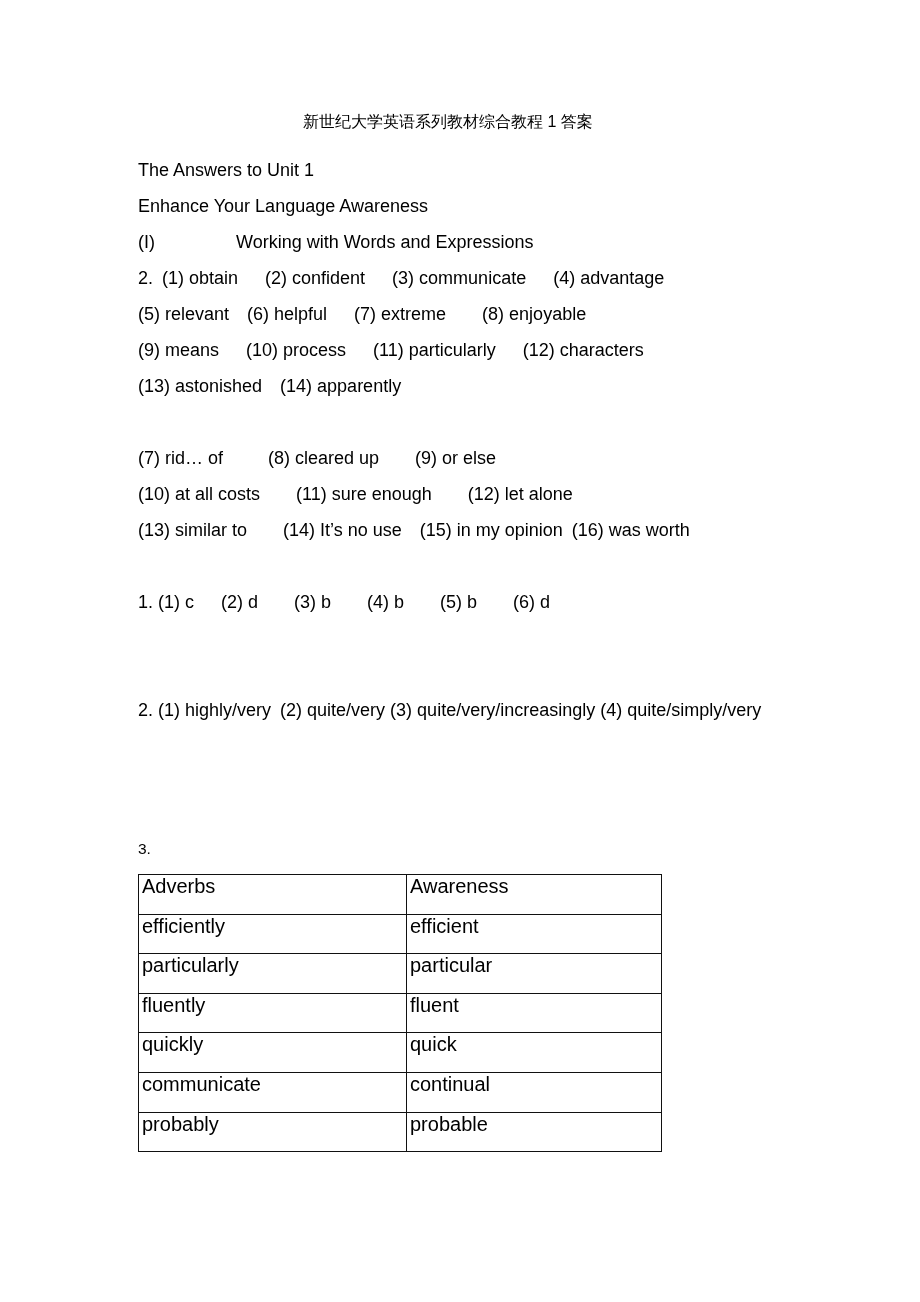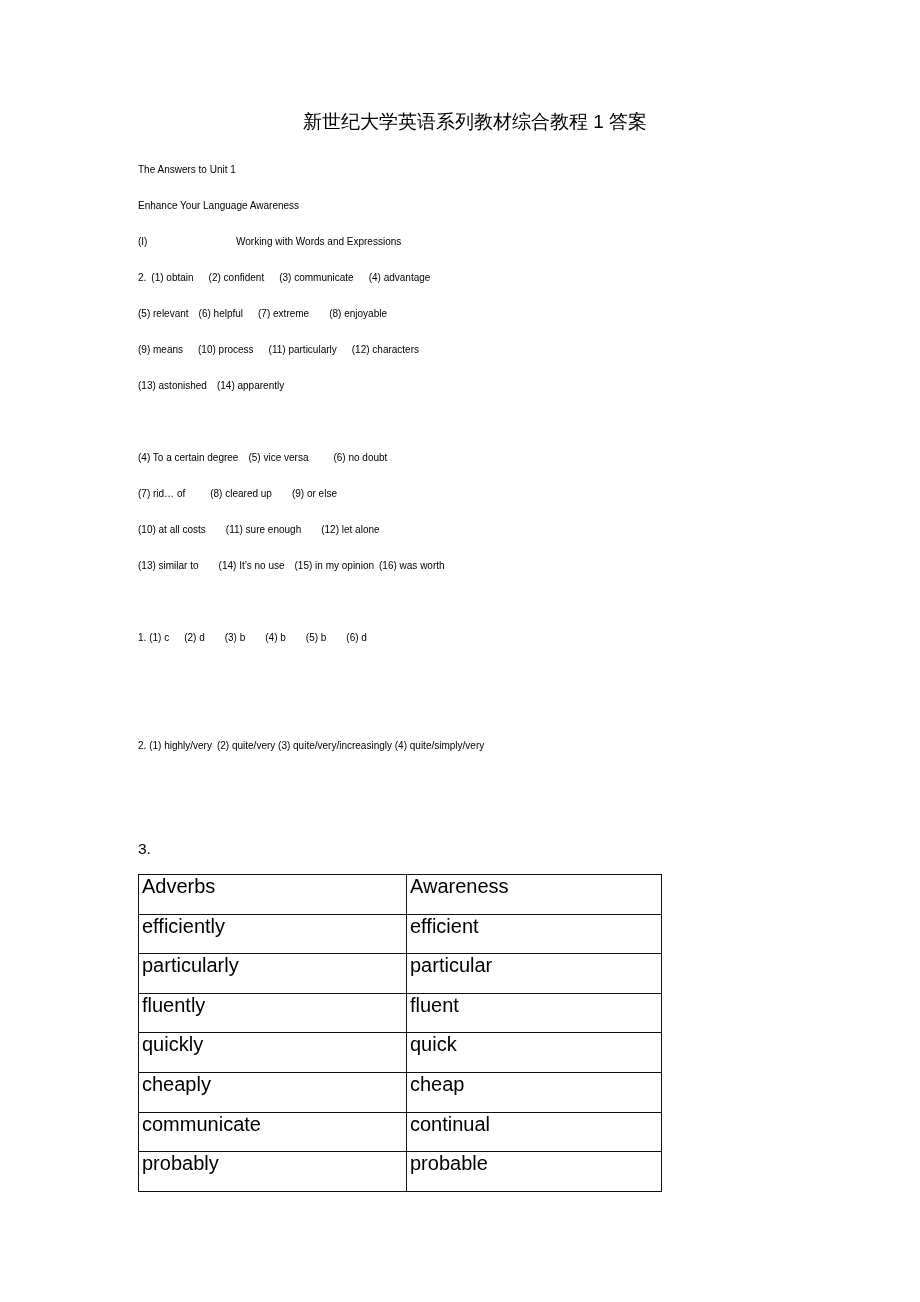--- a/index.html
+++ b/index.html
@@ -21,33 +21,33 @@
     width: 920px;
     height: 1302px;
     box-sizing: border-box;
     padding: 0;
     overflow: hidden;
   }
   .doc-title {
     position: absolute;
     left: 303px;
     top: 111px;
-    font-size: 19px;
+    font-size: 16px;
     line-height: 22px;
     white-space: pre;
     letter-spacing: 0px;
   }
   .body-block {
     position: absolute;
     left: 138px;
     top: 152px;
     width: 740px;
   }
   .line {
-    font-size: 10px;
+    font-size: 18px;
     line-height: 36px;
     height: 36px;
     white-space: pre;
     color: #000000;
   }
   .line.blank {
     height: 36px;
   }
   .line .tabbed {
     display: inline-block;
@@ -115,21 +115,20 @@
 
     <div class="line">(5) relevant  (6) helpful  (7) extreme   (8) enjoyable</div>
 
     <div class="line">(9) means  (10) process  (11) particularly  (12) characters</div>
 
     <div class="line">(13) astonished  (14) apparently</div>
 
     <div class="line blank">&nbsp;</div>
 
 
-    <div class="line">(4) To a certain degree  (5) vice versa   (6) no doubt</div>
 
     <div class="line">(7) rid… of   (8) cleared up  (9) or else</div>
 
     <div class="line">(10) at all costs   (11) sure enough  (12) let alone</div>
 
     <div class="line">(13) similar to  (14) It’s no use  (15) in my opinion (16) was worth</div>
 
     <div class="line blank">&nbsp;</div>
 
 
@@ -162,24 +161,20 @@
         </tr>
         <tr>
           <td class="col-a">fluently</td>
           <td class="col-b">fluent</td>
         </tr>
         <tr>
           <td class="col-a">quickly</td>
           <td class="col-b">quick</td>
         </tr>
         <tr>
-          <td class="col-a">cheaply</td>
-          <td class="col-b">cheap</td>
-        </tr>
-        <tr>
           <td class="col-a">communicate</td>
           <td class="col-b">continual</td>
         </tr>
         <tr>
           <td class="col-a">probably</td>
           <td class="col-b">probable</td>
         </tr>
       </tbody>
     </table>
   </div>

